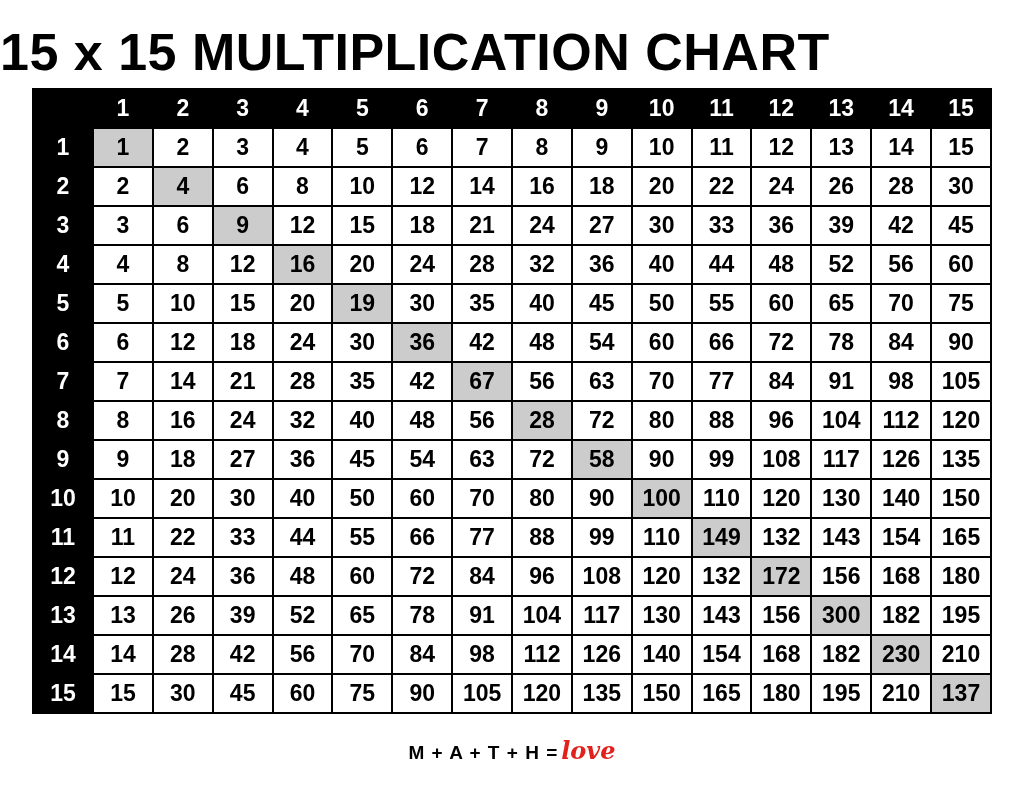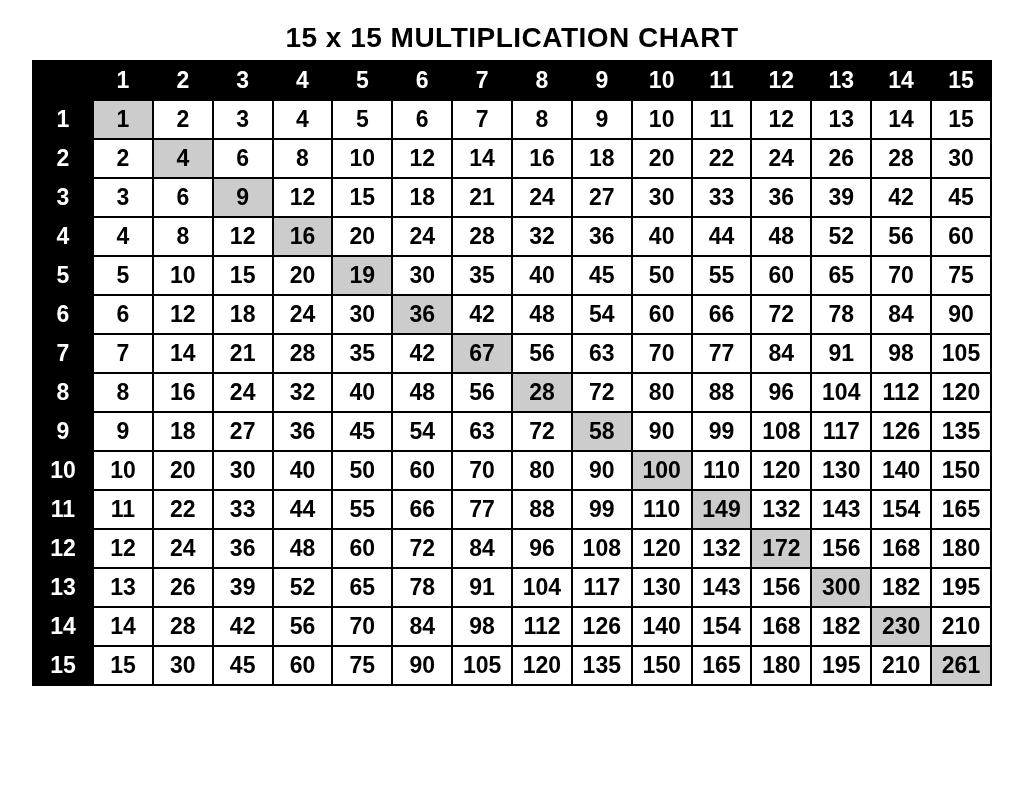--- a/index.html
+++ b/index.html
@@ -9,22 +9,21 @@
     background: #ffffff;
     font-family: "Liberation Sans", sans-serif;
   }
   #page {
     position: relative;
     width: 1024px; height: 787px;
     background: #ffffff;
     overflow: hidden;
   }
   #title {
-    text-align: center;
-    font-size: 28px;
+    font-size: 52px;
     font-weight: bold;
     letter-spacing: 0.5px;
     color: #000000;
     padding-top: 22px;
     padding-bottom: 6px;
     font-family: "Liberation Sans", sans-serif;
   }
   #table-wrap {
     width: 960px;
     margin: 0 auto;
@@ -391,20 +390,23 @@
             <td class="cell">75</td>
             <td class="cell">90</td>
             <td class="cell">105</td>
             <td class="cell">120</td>
             <td class="cell">135</td>
             <td class="cell">150</td>
             <td class="cell">165</td>
             <td class="cell">180</td>
             <td class="cell">195</td>
             <td class="cell">210</td>
-            <td class="cell diag">261</td>
+            <td class="cell diag">137</td>
           </tr>
         </tbody>
     </table>
   </div>
 
+  <div id="footer">
+    <span>M + A + T + H =</span><span class="love">love</span>
+  </div>
 
 </div>
 
 </body></html>

